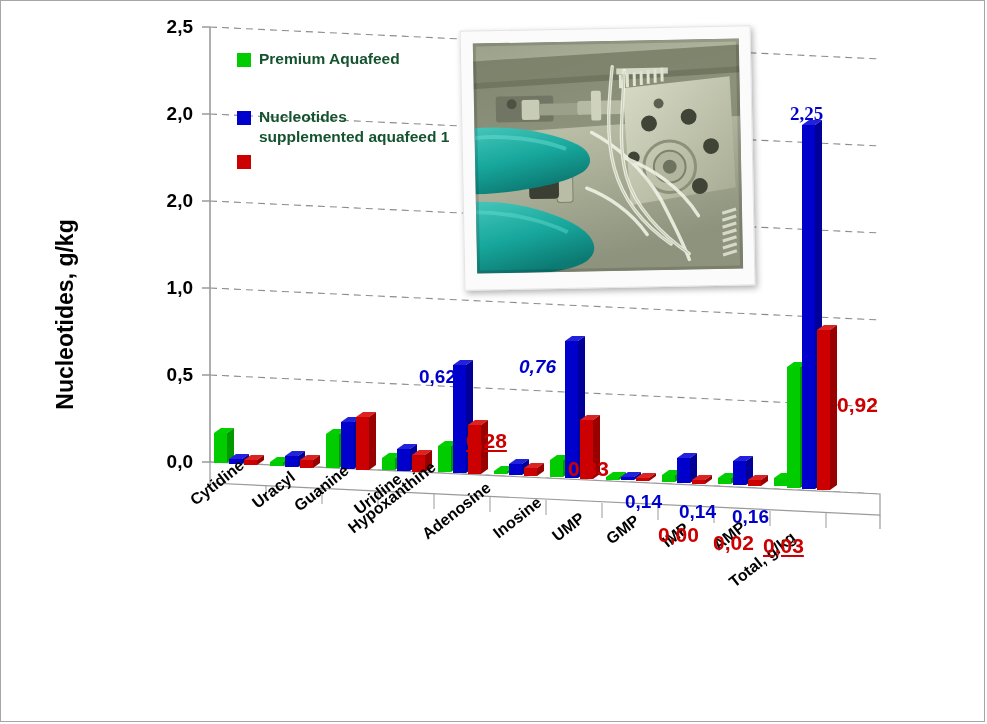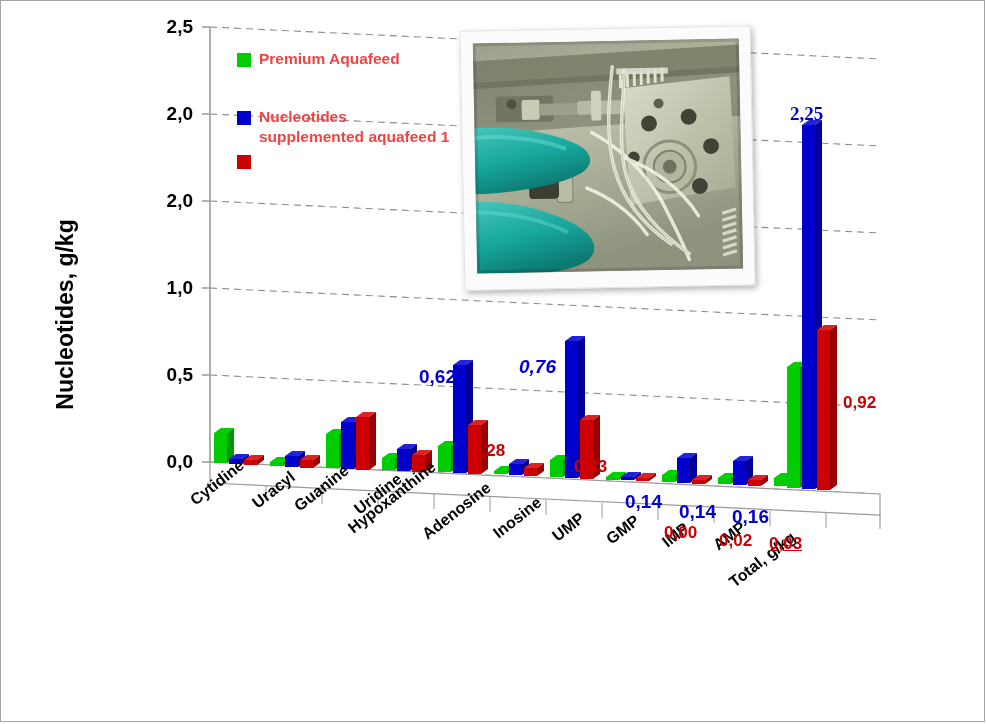--- a/index.html
+++ b/index.html
@@ -33,38 +33,38 @@
   }
 
   
   .legend{position:absolute;left:236px;top:48px;width:215px;}
   .leg-row{display:flex;align-items:flex-start;margin-bottom:2px;}
   .swatch{
     width:14px;height:14px;flex:0 0 14px;margin-top:4px;margin-right:8px;
     display:inline-block;
   }
   .leg-label{
-    font-size:15.5px;font-weight:bold;color:#ef4444;line-height:20px;
+    font-size:15.5px;font-weight:bold;color:#14532d;line-height:20px;
   }
   .leg-gap{height:36px;}
   .leg-gap2{height:2px;}
 
   
   .cat{
     position:absolute;font-size:16px;font-weight:bold;color:#000;
     white-space:nowrap;transform-origin:left top;
     transform:rotate(-38deg);
   }
 
   
   .dlabel{
     position:absolute;font-size:17.5px;font-weight:bold;white-space:nowrap;
   }
   .dlabel.blue{color:#0000cc;font-size:19px;}
-  .dlabel.red{color:#cc0000;font-size:17px;margin-left:6px;}
+  .dlabel.red{color:#cc0000;font-size:21px;}
 
   
   .photo-frame{
     position:absolute;left:461px;top:27px;width:291px;height:260px;
     background:#fbfbfb;
     border:1px solid #e4e4e4;
     box-shadow:2px 3px 6px rgba(0,0,0,.30);
     transform:rotate(-1.1deg);
     padding:12px 11px 16px 12px;box-sizing:border-box;
   }
@@ -300,21 +300,21 @@
   <div class="cat" style="left:344px;top:522px;">Hypoxanthine</div>
   <div class="cat" style="left:418px;top:528px;">Adenosine</div>
   <div class="cat" style="left:489px;top:527px;">Inosine</div>
   <div class="cat" style="left:548px;top:530px;">UMP</div>
   <div class="cat" style="left:602px;top:533px;">GMP</div>
   <div class="cat" style="left:658px;top:536px;">IMP</div>
   <div class="cat" style="left:709px;top:539px;">AMP</div>
   <div class="cat" style="left:725px;top:576px;">Total, g/kg</div>
 
   <div class="dlabel blue" style="left:418px;top:365px;">0,62</div>
-  <div class="dlabel red" style="left:465px;top:440px;">0,28</div>
+  <div class="dlabel red" style="left:465px;top:428px;text-decoration:underline;">0,28</div>
 
   <div class="dlabel blue" style="left:518px;top:355px;font-style:italic;">0,76</div>
   <div class="dlabel red" style="left:567px;top:456px;">0,33</div>
 
   <div class="dlabel blue" style="left:624px;top:490px;">0,14</div>
   <div class="dlabel red" style="left:657px;top:522px;">0,00</div>
 
   <div class="dlabel blue" style="left:678px;top:500px;">0,14</div>
   <div class="dlabel red" style="left:712px;top:530px;">0,02</div>
 

